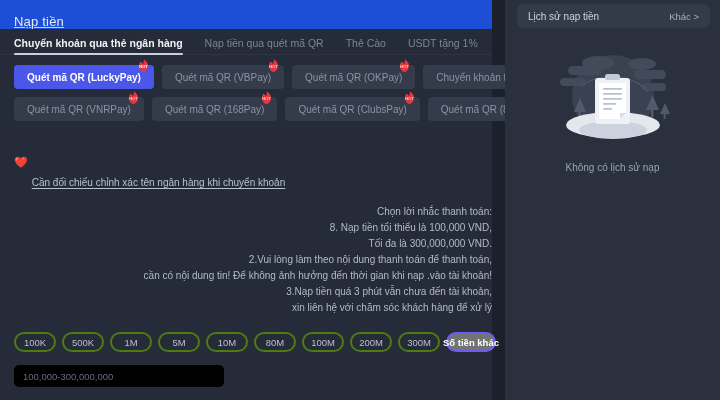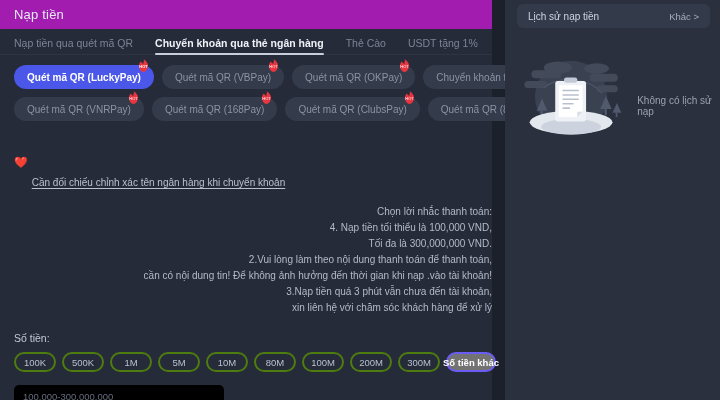--- a/index.html
+++ b/index.html
@@ -43,24 +43,25 @@
   .side-panel {
     flex: 1 1 auto;
     height: 400px;
     background: #2a303d;
     position: relative;
   }
 
   
   .panel-header {
     height: 29px;
-    background: #a21caf;
-    display: flex;
-    align-items: center;
+    background: #1d4ed8;
+    display: flex;
+    align-items: flex-end;
     padding: 0 0 0 14px;
+    text-decoration: underline;
   }
 
   .panel-title {
     font-size: 13px;
     color: #e6eaf2;
     letter-spacing: .2px;
   }
 
   
   .tabs {
@@ -103,21 +104,21 @@
 
   .method-row {
     display: flex;
     gap: 8px;
     margin-bottom: 8px;
   }
 
   .method {
     position: relative;
     height: 24px;
-    border-radius: 12px;
+    border-radius: 4px;
     background: #343b4a;
     color: #8b93a5;
     font-size: 10px;
     display: flex;
     align-items: center;
     justify-content: center;
     padding: 0 13px;
     white-space: nowrap;
     cursor: pointer;
   }
@@ -257,21 +258,21 @@
   .history-more {
     font-size: 9.5px;
     color: #a6adbc;
     cursor: pointer;
     white-space: nowrap;
   }
 
   .empty-state {
     margin-top: 22px;
     display: flex;
-    flex-direction: row;
+    flex-direction: column;
     align-items: center;
   }
 
   .empty-caption {
     margin-top: 7px;
     font-size: 10px;
     color: #9aa2b2;
   }
 </style>
 </head>
@@ -279,22 +280,22 @@
 
 <div class="app">
 
   <div class="main-panel">
 
     <div class="panel-header">
       <div class="panel-title">Nạp tiền</div>
     </div>
 
     <div class="tabs">
+      <div class="tab active">Chuyển khoản qua thẻ ngân hàng</div>
       <div class="tab">Nạp tiền qua quét mã QR</div>
-      <div class="tab active">Chuyển khoản qua thẻ ngân hàng</div>
       <div class="tab">Thẻ Cào</div>
       <div class="tab">USDT tặng 1%</div>
     </div>
 
     <div class="methods">
 
       <div class="method-row">
         <div class="method selected">
           <span>Quét mã QR (LuckyPay)</span>
           <span class="hot-badge">
@@ -368,30 +369,29 @@
 
     </div>
 
     <div class="notice">
       <span class="heart-icon">❤️</span>
       <span class="notice-text">Cần đối chiếu chỉnh xác tên ngân hàng khi chuyển khoản</span>
     </div>
 
     <div class="instructions">
       <p>Chọn lời nhắc thanh toán:</p>
-      <p>4. Nạp tiền tối thiểu là 100,000 VND,</p>
+      <p>8. Nạp tiền tối thiểu là 100,000 VND,</p>
       <p>Tối đa là 300,000,000 VND.</p>
       <p>2.Vui lòng làm theo nội dung thanh toán để thanh toán,</p>
       <p>cần có nội dung tin! Để không ảnh hưởng đến thời gian khi nạp .vào tài khoản!</p>
       <p>3.Nạp tiền quá 3 phút vẫn chưa đến tài khoản,</p>
       <p>xin liên hệ với chăm sóc khách hàng để xử lý</p>
     </div>
 
     <div class="amount-section">
-      <div class="amount-label">Số tiền:</div>
 
       <div class="amount-chips">
         <div class="chip">100K</div>
         <div class="chip">500K</div>
         <div class="chip">1M</div>
         <div class="chip">5M</div>
         <div class="chip">10M</div>
         <div class="chip">80M</div>
         <div class="chip">100M</div>
         <div class="chip">200M</div>

